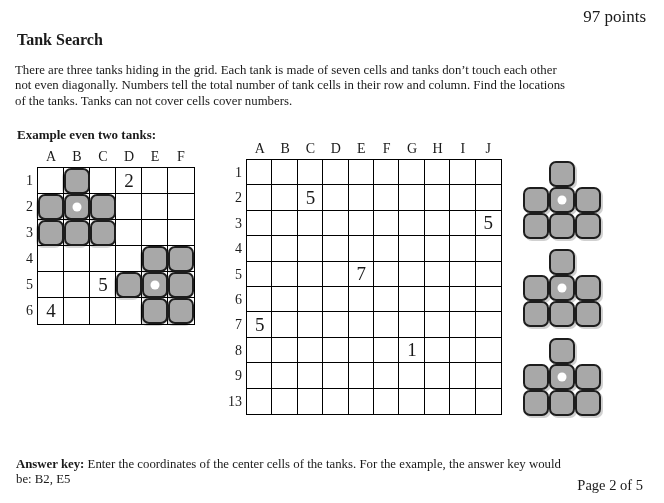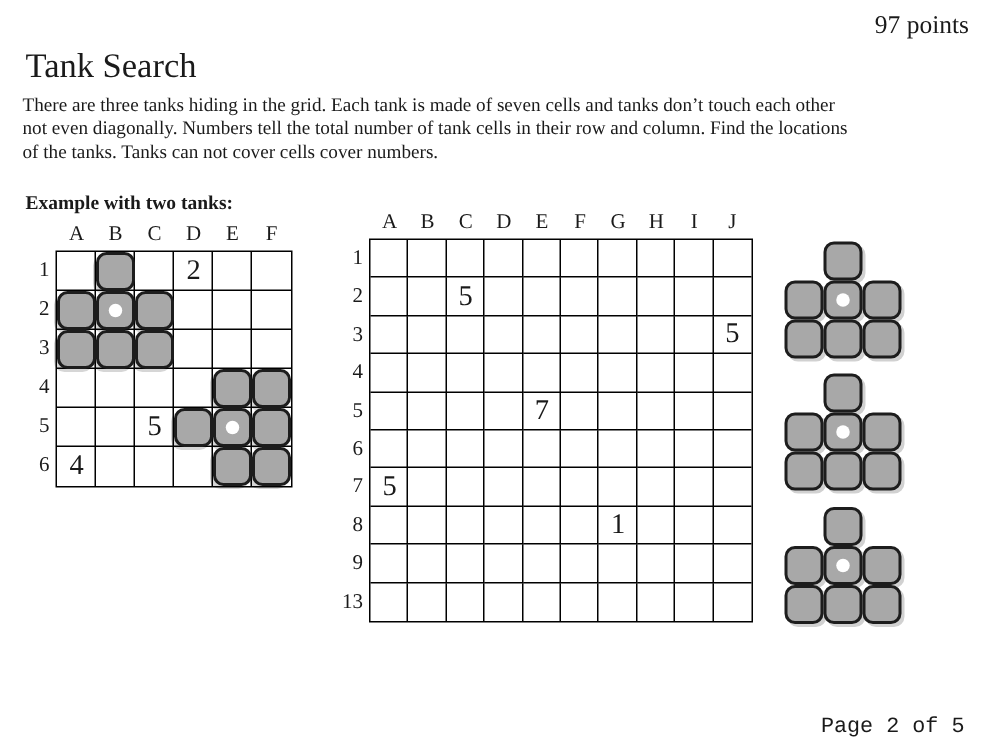--- a/index.html
+++ b/index.html
@@ -2,21 +2,21 @@
 <html style="--tank-fill: #a8a8a8; --tank-border: #1d1d1d;"><head>
 <meta charset="utf-8">
 <style>
   html,body{margin:0;padding:0;background:#fff;}
   .page{
     position:relative;width:664px;height:503px;background:#fff;overflow:hidden;
     font-family:"Liberation Serif","DejaVu Serif",serif;color:#1a1a1a;
   }
   .puzzle-label{position:absolute;left:17px;top:7px;font-size:17px;}
   .points-label{position:absolute;right:18px;top:7px;font-size:17px;}
-  .page-title{position:absolute;left:17px;top:31px;font-size:23px;font-weight:normal;}
+  .page-title{position:absolute;left:17px;top:31px;font-size:16px;font-weight:bold;}
   .description{position:absolute;left:15px;top:63px;width:645px;font-size:12.8px;line-height:15.4px;white-space:pre-line;}
   .example-heading{position:absolute;left:17px;top:127px;font-size:13px;font-weight:bold;}
 
   .board{position:absolute;border:1.5px solid #000;box-sizing:content-box;background:#fff;}
   #example-board{left:37px;top:167px;}
   #puzzle-board{left:246px;top:159px;}
   .gcell{position:absolute;box-sizing:border-box;}
   .col-label{position:absolute;top:-20px;height:18px;line-height:18px;text-align:center;font-size:14px;}
   .row-label{position:absolute;text-align:right;font-size:14px;}
   .clue{position:absolute;display:flex;align-items:center;justify-content:center;font-size:19px;z-index:1;}
@@ -26,34 +26,34 @@
   .tank-dot{position:absolute;left:50%;top:50%;width:9px;height:9px;border-radius:50%;background:#fff;transform:translate(-50%,-50%);}
 
   .tank-shape{position:absolute;left:523px;width:78px;height:78px;}
   .tank-shape.s1{top:161px;}
   .tank-shape.s2{top:249px;}
   .tank-shape.s3{top:338px;}
 
   .answer-key{position:absolute;left:16px;top:457px;width:635px;font-size:12.8px;line-height:15.4px;}
   .answer-key b{font-weight:bold;}
   .answer-key .ak-text{white-space:pre-line;}
-  .page-number{position:absolute;right:21px;top:477px;font-size:14.5px;font-family:Liberation Mono, monospace;}
+  .page-number{position:absolute;right:21px;top:477px;font-size:14.5px;}
 </style>
 </head>
 <body>
 
 <div class="page">
 
   <div class="points-label">97 points</div>
   <div class="page-title">Tank Search</div>
   <div class="description">There are three tanks hiding in the grid. Each tank is made of seven cells and tanks don’t touch each other
 not even diagonally. Numbers tell the total number of tank cells in their row and column. Find the locations
 of the tanks. Tanks can not cover cells cover numbers.</div>
 
-  <div class="example-heading">Example with two tanks:</div>
+  <div class="example-heading">Example even two tanks:</div>
   <div class="board" id="example-board" style="width: 156px; height: 156px;">
       <div class="col-label" style="left: 0px; width: 26px;">A</div>
       <div class="col-label" style="left: 26px; width: 26px;">B</div>
       <div class="col-label" style="left: 52px; width: 26px;">C</div>
       <div class="col-label" style="left: 78px; width: 26px;">D</div>
       <div class="col-label" style="left: 104px; width: 26px;">E</div>
       <div class="col-label" style="left: 130px; width: 26px;">F</div>
       <div class="row-label" style="left: -29px; width: 24px; top: 0px; line-height: 26px;">1</div>
       <div class="row-label" style="left: -29px; width: 24px; top: 26px; line-height: 26px;">2</div>
       <div class="row-label" style="left: -29px; width: 24px; top: 52px; line-height: 26px;">3</div>
@@ -284,15 +284,17 @@
         <div class="tank-cell" style="left: 26px; top: 26px; width: 26px; height: 26px;">
           <div class="tank-dot" style="background: rgb(255, 255, 255);"></div>
         </div>
         <div class="tank-cell" style="left: 52px; top: 26px; width: 26px; height: 26px;"></div>
         <div class="tank-cell" style="left: 0px; top: 52px; width: 26px; height: 26px;"></div>
         <div class="tank-cell" style="left: 26px; top: 52px; width: 26px; height: 26px;"></div>
         <div class="tank-cell" style="left: 52px; top: 52px; width: 26px; height: 26px;"></div>
       </div>
     </div>
 
+  <div class="answer-key"><b>Answer key:</b><span class="ak-text"> Enter the coordinates of the center cells of the tanks. For the example, the answer key would
+be: B2, E5</span></div>
   <div class="page-number">Page 2 of 5</div>
 
 </div>
 
 </body></html>

